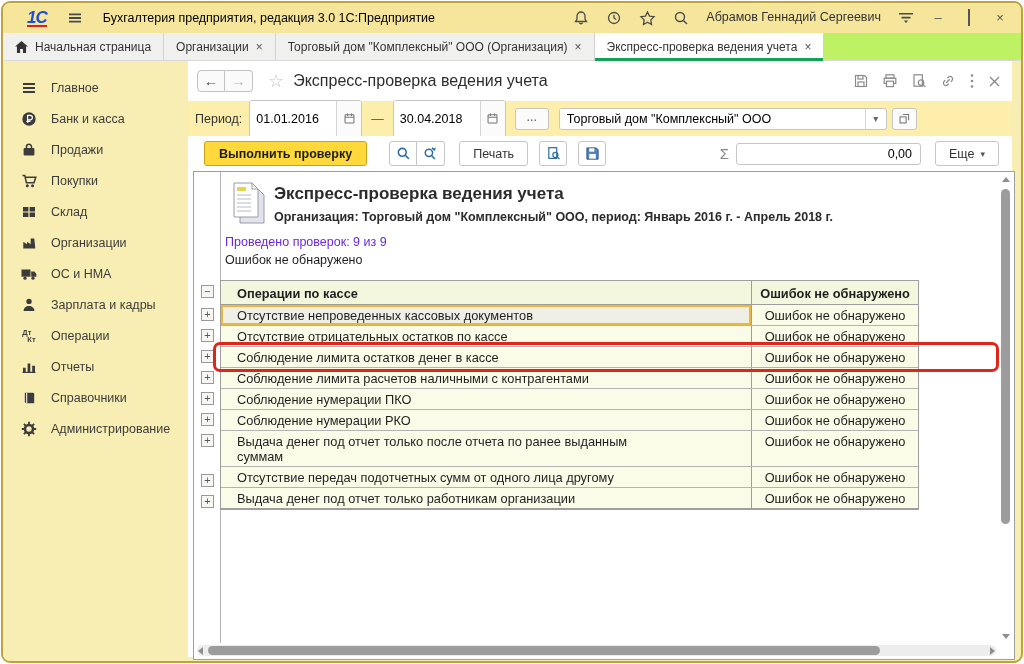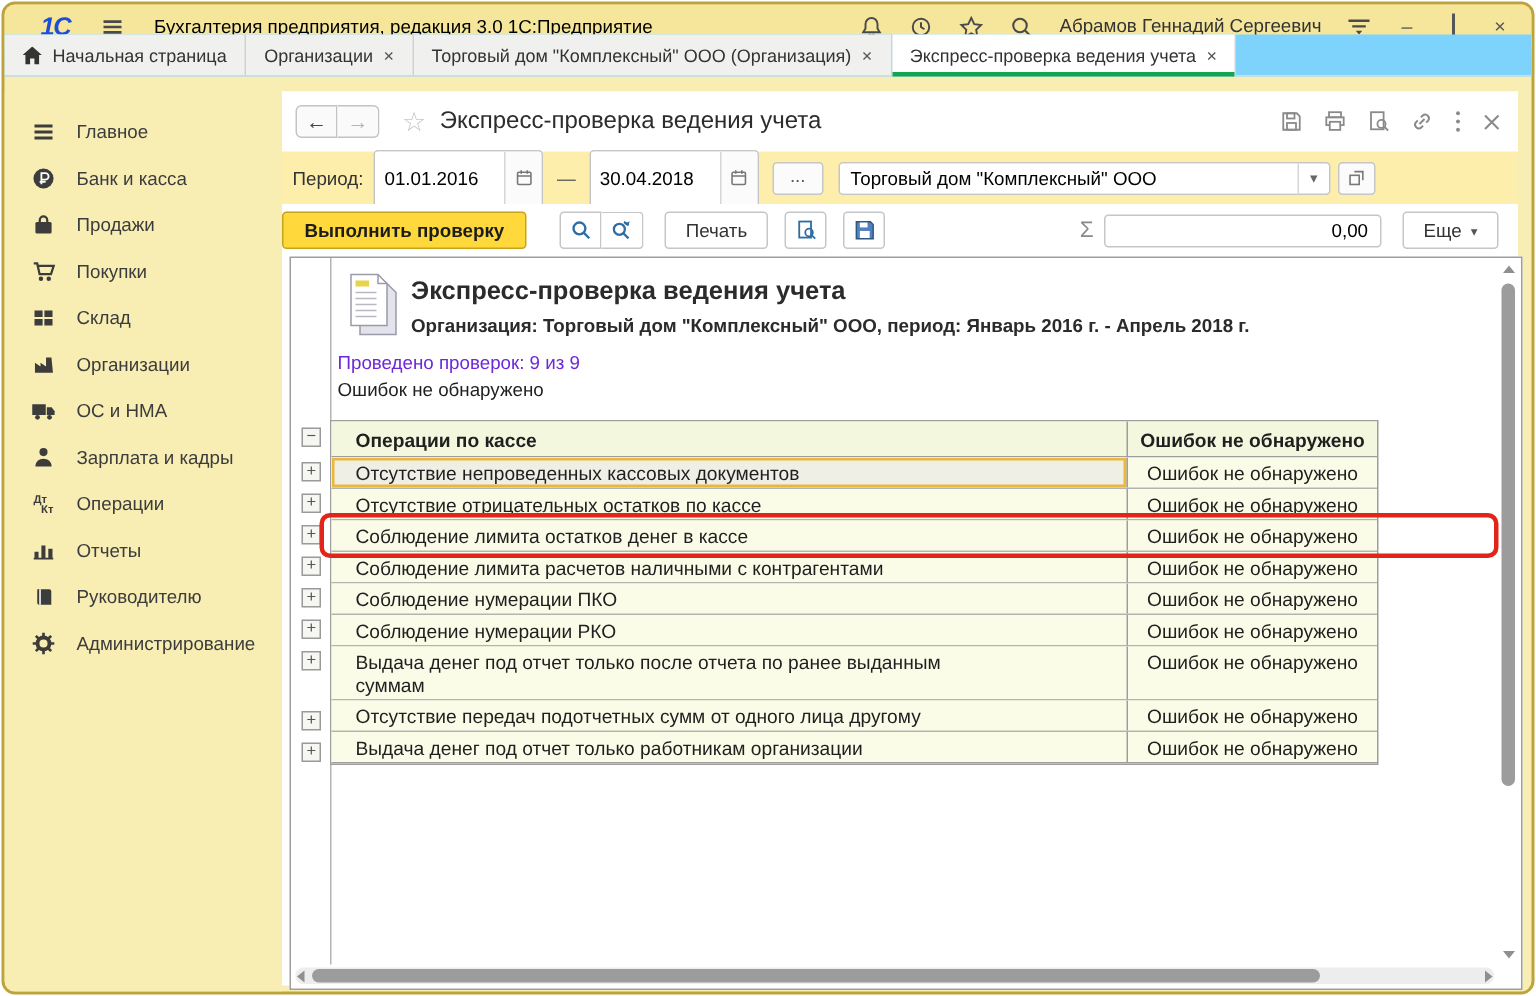--- a/index.html
+++ b/index.html
@@ -12,21 +12,21 @@
 .logo{margin-left:24px;font-weight:bold;font-style:italic;font-size:17px;color:#1d4ed8;letter-spacing:-1px;border-bottom:2px solid #d8231d;line-height:15px}
 .hamb{margin-left:20px;display:flex}
 .apptitle{margin-left:20px;color:#000000}
 .tbright{margin-left:auto;display:flex;align-items:flex-start;gap:17px;margin-right:14px}
 .tbicon{display:flex;align-items:center;color:#4a4a4a}
 .username{color:#333}
 .winctl{font-size:13px;color:#555;width:14px;text-align:center}
 .maxbox{width:10px;height:9px;border:1.4px solid #555}
 
 
-.tabbar{position:absolute;top:20px;left:0;right:0;height:28px;background:#7dd3fc;border-bottom:1px solid #d9d9d9;display:flex}
+.tabbar{position:absolute;top:30px;left:0;right:0;height:28px;background:#bef264;border-bottom:1px solid #d9d9d9;display:flex}
 .tab{display:flex;align-items:center;gap:7px;padding:0 12px;border-right:1px solid #d2d2d2;font-size:12px;color:#333;position:relative;background:#f0f0ee}
 .tab .x{color:#555;font-size:12px}
 .tab.active{background:#fff}
 .tab.active::after{content:"";position:absolute;left:0;right:0;bottom:-1px;height:3px;background:#11a452}
 
 
 .sidebar{position:absolute;left:0;top:58px;bottom:0;width:185px;background:#f8eeb4;padding-top:11px}
 .sbitem{display:flex;align-items:center;gap:13px;height:31px;padding-left:17px;color:#3c3c3c}
 .sbicon{width:18px;display:flex;justify-content:center;align-items:center}
 .dtkt{display:flex;flex-direction:column;font-size:7.5px;font-weight:bold;line-height:7px;color:#3c3c3c}
@@ -51,21 +51,21 @@
 .datefield input{border:none;outline:none;width:86px;padding:0 6px;font-size:12.5px;font-family:inherit}
 .calbtn{width:25px;border-left:1px solid #d6d6d6;background:#fbfbfb;display:flex;align-items:center;justify-content:center}
 .dash{margin:0 9px;color:#555}
 .dots{width:34px;height:22px;margin-left:9px;border:1px solid #c6c6c6;border-radius:3px;background:#fbfbfb;color:#555;text-align:center;line-height:16px}
 .orgfield{display:flex;height:22px;width:328px;margin-left:10px;border:1px solid #c6c6c6;border-radius:3px;background:#fff;overflow:hidden}
 .orgfield input{border:none;outline:none;flex:1;padding:0 7px;font-size:12.5px;font-family:inherit}
 .dropbtn{width:21px;border-left:1px solid #d6d6d6;display:flex;align-items:center;justify-content:center;color:#666;font-size:10px}
 .openbtn{width:25px;height:22px;margin-left:5px;border:1px solid #c6c6c6;border-radius:3px;background:#fbfbfb;display:flex;align-items:center;justify-content:center;color:#777}
 
 
-.btnrow{position:absolute;left:185px;top:133px;right:9px;height:35px;background:#fff;display:flex;align-items:center;padding-left:0}
+.btnrow{position:absolute;left:185px;top:133px;right:9px;height:35px;background:#fff;display:flex;align-items:center;padding-left:16px}
 .btnp{height:25px;padding:0 14px;background:#ffd83b;border:1px solid #c7a31c;border-radius:3px;font-weight:bold;font-size:12.5px;color:#1c1c1c}
 .btn{height:25px;padding:0 13px;background:#fff;border:1px solid #c6c6c6;border-radius:3px;font-size:12.5px;color:#333}
 .btn.settings{margin-left:11px}
 .btngroup{display:flex;margin-left:22px}
 .iconbtn{width:28px;height:25px;border:1px solid #c6c6c6;background:#fff;display:flex;align-items:center;justify-content:center}
 .btngroup .iconbtn:first-child{border-radius:3px 0 0 3px}
 .btngroup .iconbtn:last-child{border-radius:0 3px 3px 0;border-left:none}
 .btn.print{margin-left:14px}
 .iconbtn.solo{border-radius:3px;margin-left:11px}
 .sumwrap{margin-left:auto;display:flex;align-items:center}
@@ -269,21 +269,21 @@
         </span>
         <span>Отчеты</span>
       </div>
     <div class="sbitem">
         <span class="sbicon">
           <svg width="15" height="16" viewBox="0 0 16 16">
             <path d="M3 2.5h8.5A1.5 1.5 0 0 1 13 4v9.5H4.5A1.5 1.5 0 0 1 3 12z" fill="#3c3c3c"></path>
             <path d="M5 2.5v11" stroke="#fff" stroke-width="1.1"></path>
           </svg>
         </span>
-        <span>Руководителю</span>
+        <span>Справочники</span>
       </div>
     <div class="sbitem">
         <span class="sbicon">
           <svg width="16" height="16" viewBox="0 0 16 16">
             <circle cx="8" cy="8" r="4" fill="none" stroke="#3c3c3c" stroke-width="2.6"></circle>
             <path d="M8 .8v3M8 12.2v3M.8 8h3M12.2 8h3M2.9 2.9l2.1 2.1M11 11l2.1 2.1M13.1 2.9L11 5M5 11l-2.1 2.1" stroke="#3c3c3c" stroke-width="1.8"></path>
           </svg>
         </span>
         <span>Администрирование</span>
       </div>

